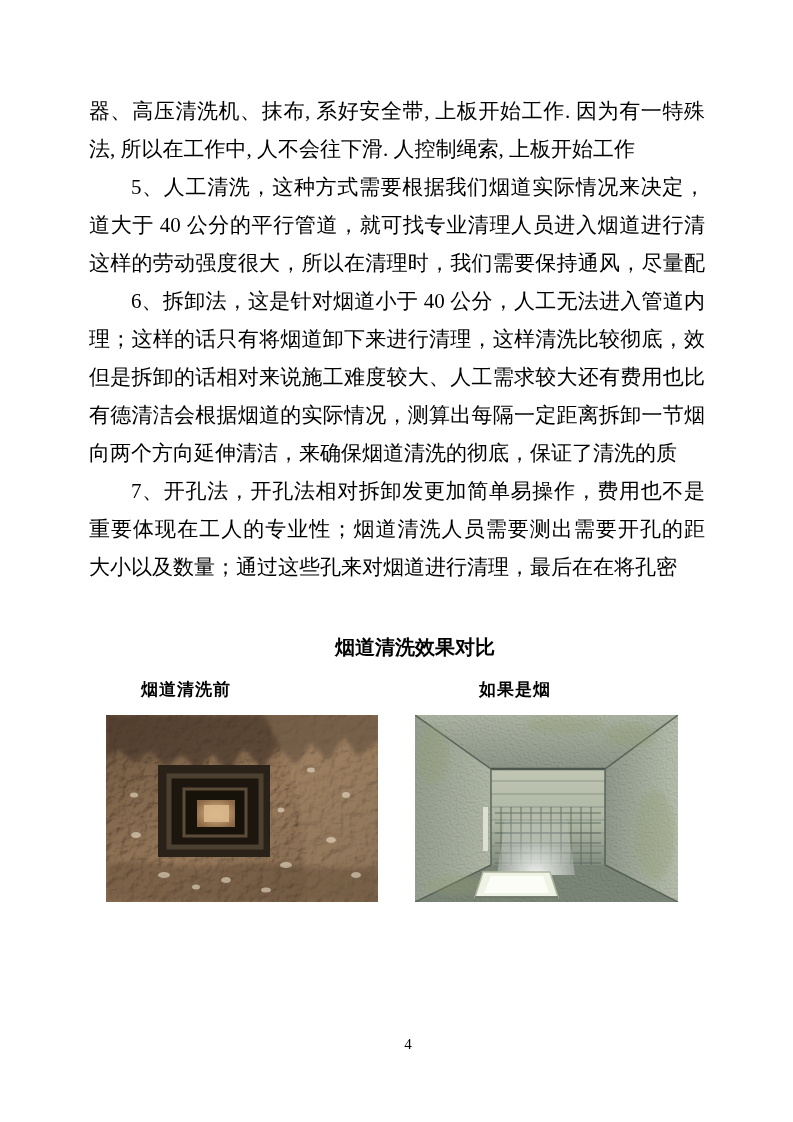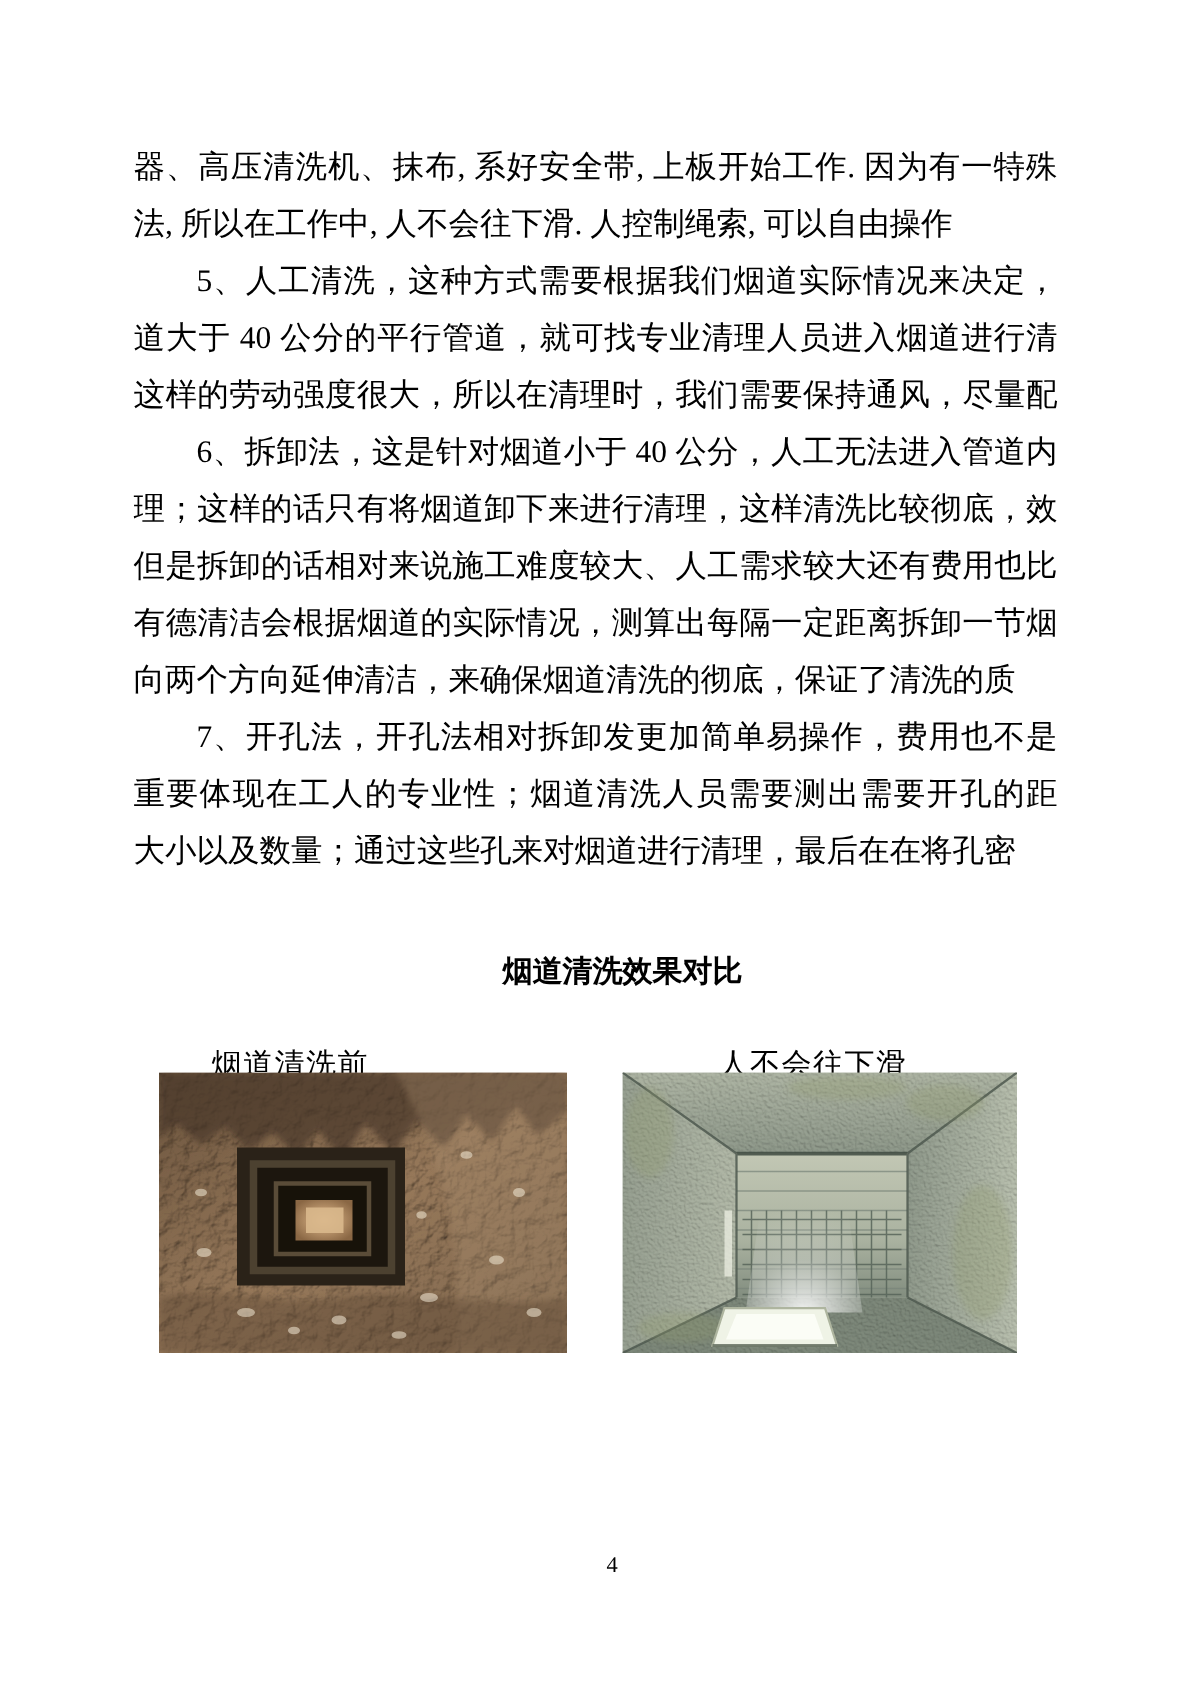--- a/index.html
+++ b/index.html
@@ -25,22 +25,22 @@
   }
   .line.j::after{content:"";display:inline-block;width:100%;height:0;}
   .line.ind{padding-left:42px;}
   .doc-heading{
     position:absolute;top:634px;left:0;width:830px;
     text-align:center;
     font-size:20px;font-weight:bold;
     font-family:"Liberation Serif","DejaVu Serif",serif;
   }
   .photo-label{
-    position:absolute;top:696px;
-    font-size:20px;font-weight:normal;
+    position:absolute;top:678px;
+    font-size:17px;font-weight:bold;
     font-family:"Liberation Sans","DejaVu Sans",sans-serif;
     letter-spacing:1px;
   }
   .label-before{left:141px;}
   .label-after{left:479px;}
   .photo{position:absolute;top:715px;display:block;}
   .photo-before{left:106px;width:272px;height:187px;}
   .photo-after{left:415px;width:263px;height:187px;}
   .photo svg{display:block;width:100%;height:100%;}
   .page-number{
@@ -49,38 +49,38 @@
     font-family:"Liberation Serif","DejaVu Serif",serif;
   }
 </style>
 </head>
 <body>
 
 <div class="page">
 
   <div class="body-text">
     <div class="line j">器、高压清洗机、抹布, 系好安全带, 上板开始工作. 因为有一特殊的系扣方</div>
-    <div class="line">法, 所以在工作中, 人不会往下滑. 人控制绳索, 可以自由操作</div>
+    <div class="line">法, 所以在工作中, 人不会往下滑. 人控制绳索, 上板开始工作</div>
     <div class="line j ind">5、人工清洗，这种方式需要根据我们烟道实际情况来决定，如果是烟</div>
     <div class="line j">道大于 40 公分的平行管道，就可找专业清理人员进入烟道进行清理，但是</div>
     <div class="line j">这样的劳动强度很大，所以在清理时，我们需要保持通风，尽量配备照明</div>
     <div class="line j ind">6、拆卸法，这是针对烟道小于 40 公分，人工无法进入管道内进行清</div>
     <div class="line j">理；这样的话只有将烟道卸下来进行清理，这样清洗比较彻底，效果很好！</div>
     <div class="line j">但是拆卸的话相对来说施工难度较大、人工需求较大还有费用也比较高。</div>
     <div class="line j">有德清洁会根据烟道的实际情况，测算出每隔一定距离拆卸一节烟道，并</div>
     <div class="line">向两个方向延伸清洁，来确保烟道清洗的彻底，保证了清洗的质量。</div>
     <div class="line j ind">7、开孔法，开孔法相对拆卸发更加简单易操作，费用也不是很高。但</div>
     <div class="line j">重要体现在工人的专业性；烟道清洗人员需要测出需要开孔的距离、位置、</div>
     <div class="line">大小以及数量；通过这些孔来对烟道进行清理，最后在在将孔密封。</div>
   </div>
 
   <div class="doc-heading">烟道清洗效果对比</div>
 
   <div class="photo-label label-before">烟道清洗前</div>
-  <div class="photo-label label-after">人不会往下滑</div>
+  <div class="photo-label label-after">如果是烟</div>
 
   <div class="photo photo-before">
     <svg viewBox="0 0 272 187" preserveAspectRatio="none" xmlns="http://www.w3.org/2000/svg">
       <defs>
         <linearGradient id="bBg" x1="0" y1="0" x2="1" y2="1">
           <stop offset="0" stop-color="#6b543d"></stop>
           <stop offset="0.5" stop-color="#96785a"></stop>
           <stop offset="1" stop-color="#7d654c"></stop>
         </linearGradient>
         <radialGradient id="bGlow" cx="0.5" cy="0.5" r="0.6">

